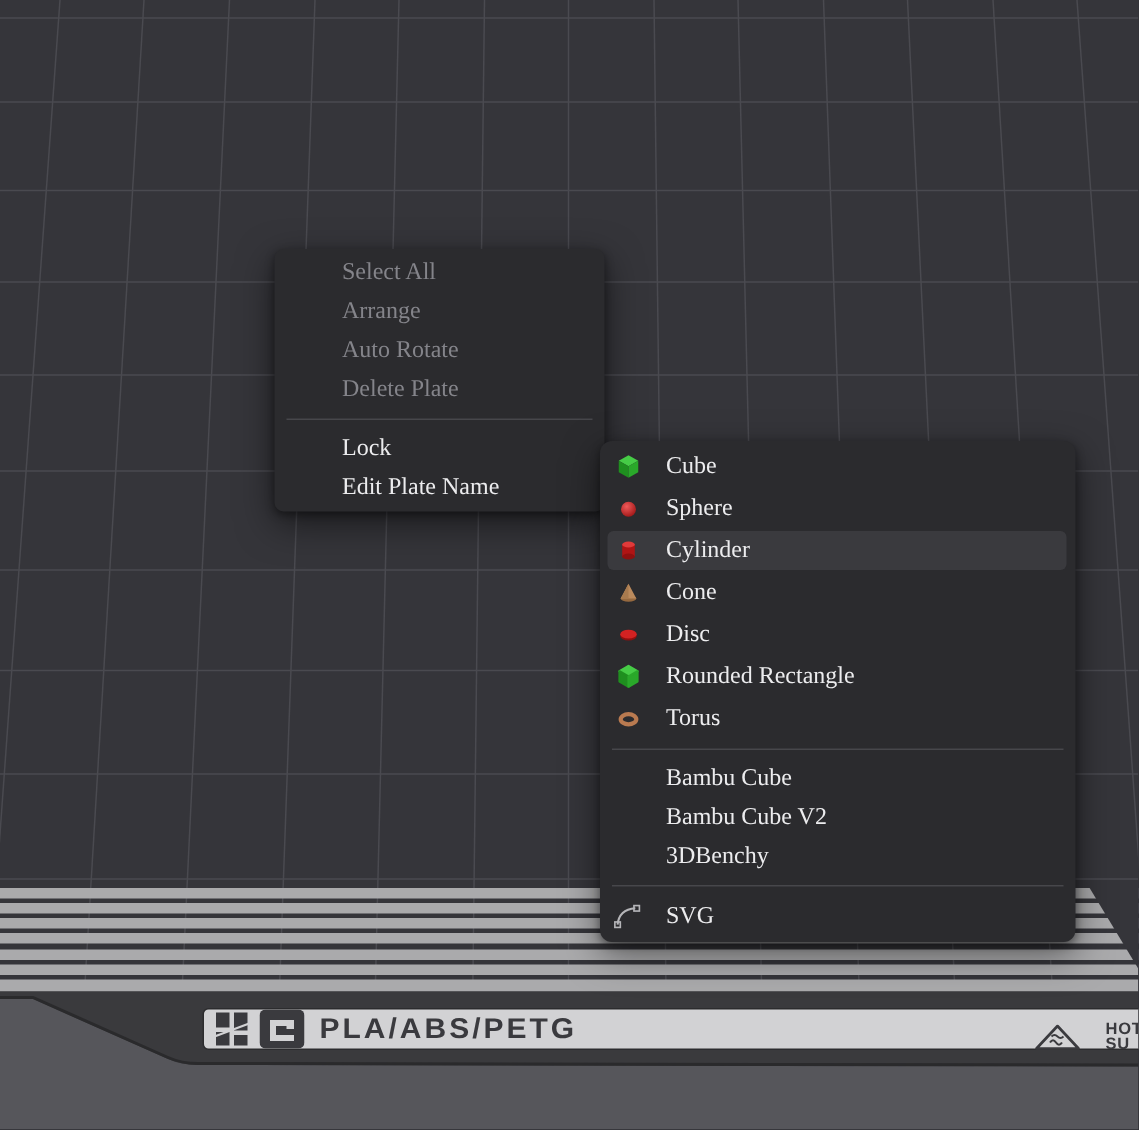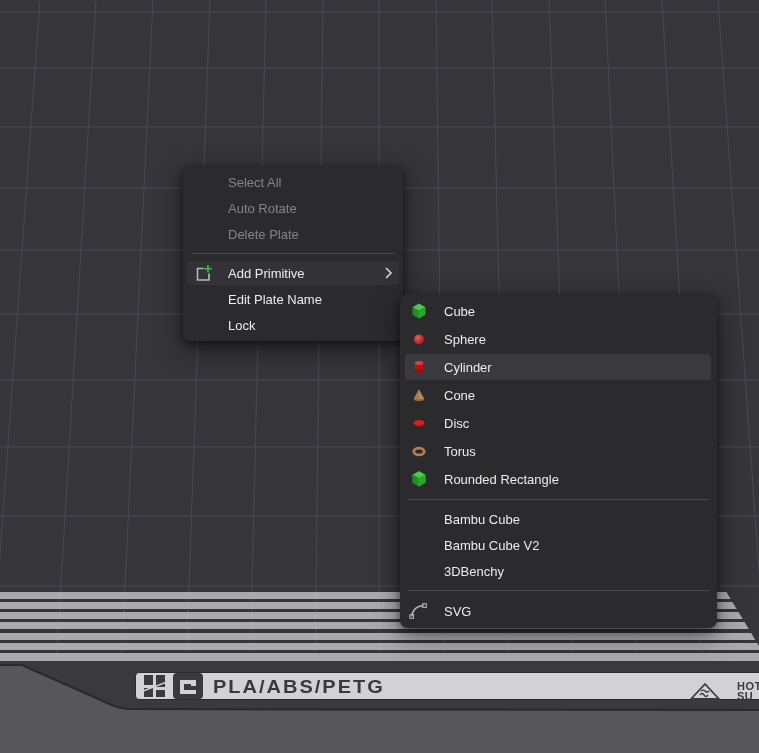--- a/index.html
+++ b/index.html
@@ -28,21 +28,21 @@
   }
   .hot-warning-text{
     color:#3a3a3e;font-weight:bold;font-size:11px;line-height:10px;
     letter-spacing:0.5px;white-space:nowrap;
   }
 
   
   .menu{
     position:absolute;background:#2b2b2e;border-radius:6px;
     box-shadow:0 8px 24px rgba(0,0,0,0.5), 0 2px 6px rgba(0,0,0,0.4);
-    padding:3px 0;box-sizing:border-box;color:#ececee;font-size:13px;
+    padding:3px 0;box-sizing:border-box;color:#ececee;font-size:16px;font-family:Liberation Serif, serif;
   }
   #context-menu{left:183px;top:166px;width:220px;z-index:2;}
   #primitive-submenu{left:400px;top:294px;width:317px;z-index:3;border-radius:8px;}
 
   .menu-item{
     display:flex;align-items:center;height:26px;position:relative;
     padding-left:45px;padding-right:10px;cursor:default;
   }
   #primitive-submenu .menu-item{height:28px;padding-left:44px;}
   #primitive-submenu .menu-item.plain{height:26px;}
@@ -144,46 +144,34 @@
         <div>SU</div>
       </div>
     </div>
   </div>
 
   <div class="menu" id="context-menu">
     <div class="menu-item disabled">
       <span class="mi-label">Select All</span>
     </div>
     <div class="menu-item disabled">
+      <span class="mi-label">Arrange</span>
+    </div>
+    <div class="menu-item disabled">
       <span class="mi-label">Auto Rotate</span>
     </div>
     <div class="menu-item disabled">
       <span class="mi-label">Delete Plate</span>
     </div>
     <div class="menu-sep"></div>
-    <div class="menu-item parent-hover">
-      <span class="mi-icon">
-        <svg width="20" height="20" viewBox="0 0 20 20">
-          <path d="M10.5,5.5 H4.5 V17 H16 V10.5" fill="none" stroke="#b9b9bc" stroke-width="1.6"></path>
-          <line x1="15" y1="2" x2="15" y2="9.5" stroke="#3cb43c" stroke-width="1.8"></line>
-          <line x1="11.2" y1="5.7" x2="18.8" y2="5.7" stroke="#3cb43c" stroke-width="1.8"></line>
-        </svg>
-      </span>
-      <span class="mi-label">Add Primitive</span>
-      <span class="mi-arrow">
-        <svg width="9" height="14" viewBox="0 0 9 14">
-          <polyline points="2,2 7,7 2,12" fill="none" stroke="#d5d5d8" stroke-width="1.6"></polyline>
-        </svg>
-      </span>
+    <div class="menu-item">
+      <span class="mi-label">Lock</span>
     </div>
     <div class="menu-item">
       <span class="mi-label">Edit Plate Name</span>
-    </div>
-    <div class="menu-item">
-      <span class="mi-label">Lock</span>
     </div>
   </div>
 
   <div class="menu" id="primitive-submenu">
 
     <div class="menu-item">
       <span class="mi-icon">
         <svg width="18" height="18" viewBox="0 0 18 18">
           <polygon points="9,1.5 15.5,5.2 9,8.9 2.5,5.2" fill="#46cc46"></polygon>
           <polygon points="2.5,5.2 9,8.9 9,16.5 2.5,12.8" fill="#1f8f1f"></polygon>
@@ -237,35 +225,35 @@
           <ellipse cx="9" cy="10" rx="5.5" ry="3" fill="#8f1010"></ellipse>
           <ellipse cx="9" cy="8.8" rx="5.5" ry="2.9" fill="#d42222"></ellipse>
         </svg>
       </span>
       <span class="mi-label">Disc</span>
     </div>
 
     <div class="menu-item">
       <span class="mi-icon">
         <svg width="18" height="18" viewBox="0 0 18 18">
-          <ellipse cx="9" cy="9.5" rx="5.2" ry="3.4" fill="none" stroke="#b97a50" stroke-width="2.8"></ellipse>
-        </svg>
-      </span>
-      <span class="mi-label">Torus</span>
-    </div>
-
-    <div class="menu-item">
-      <span class="mi-icon">
-        <svg width="18" height="18" viewBox="0 0 18 18">
           <polygon points="9,2 15,5.5 9,9 3,5.5" fill="#46cc46" stroke="#46cc46" stroke-width="1.5" stroke-linejoin="round"></polygon>
           <polygon points="3,5.5 9,9 9,15.8 3,12.3" fill="#1f8f1f" stroke="#1f8f1f" stroke-width="1.5" stroke-linejoin="round"></polygon>
           <polygon points="15,5.5 9,9 9,15.8 15,12.3" fill="#2aa82a" stroke="#2aa82a" stroke-width="1.5" stroke-linejoin="round"></polygon>
         </svg>
       </span>
       <span class="mi-label">Rounded Rectangle</span>
+    </div>
+
+    <div class="menu-item">
+      <span class="mi-icon">
+        <svg width="18" height="18" viewBox="0 0 18 18">
+          <ellipse cx="9" cy="9.5" rx="5.2" ry="3.4" fill="none" stroke="#b97a50" stroke-width="2.8"></ellipse>
+        </svg>
+      </span>
+      <span class="mi-label">Torus</span>
     </div>
 
     <div class="menu-sep"></div>
 
     <div class="menu-item plain">
       <span class="mi-label">Bambu Cube</span>
     </div>
     <div class="menu-item plain">
       <span class="mi-label">Bambu Cube V2</span>
     </div>

